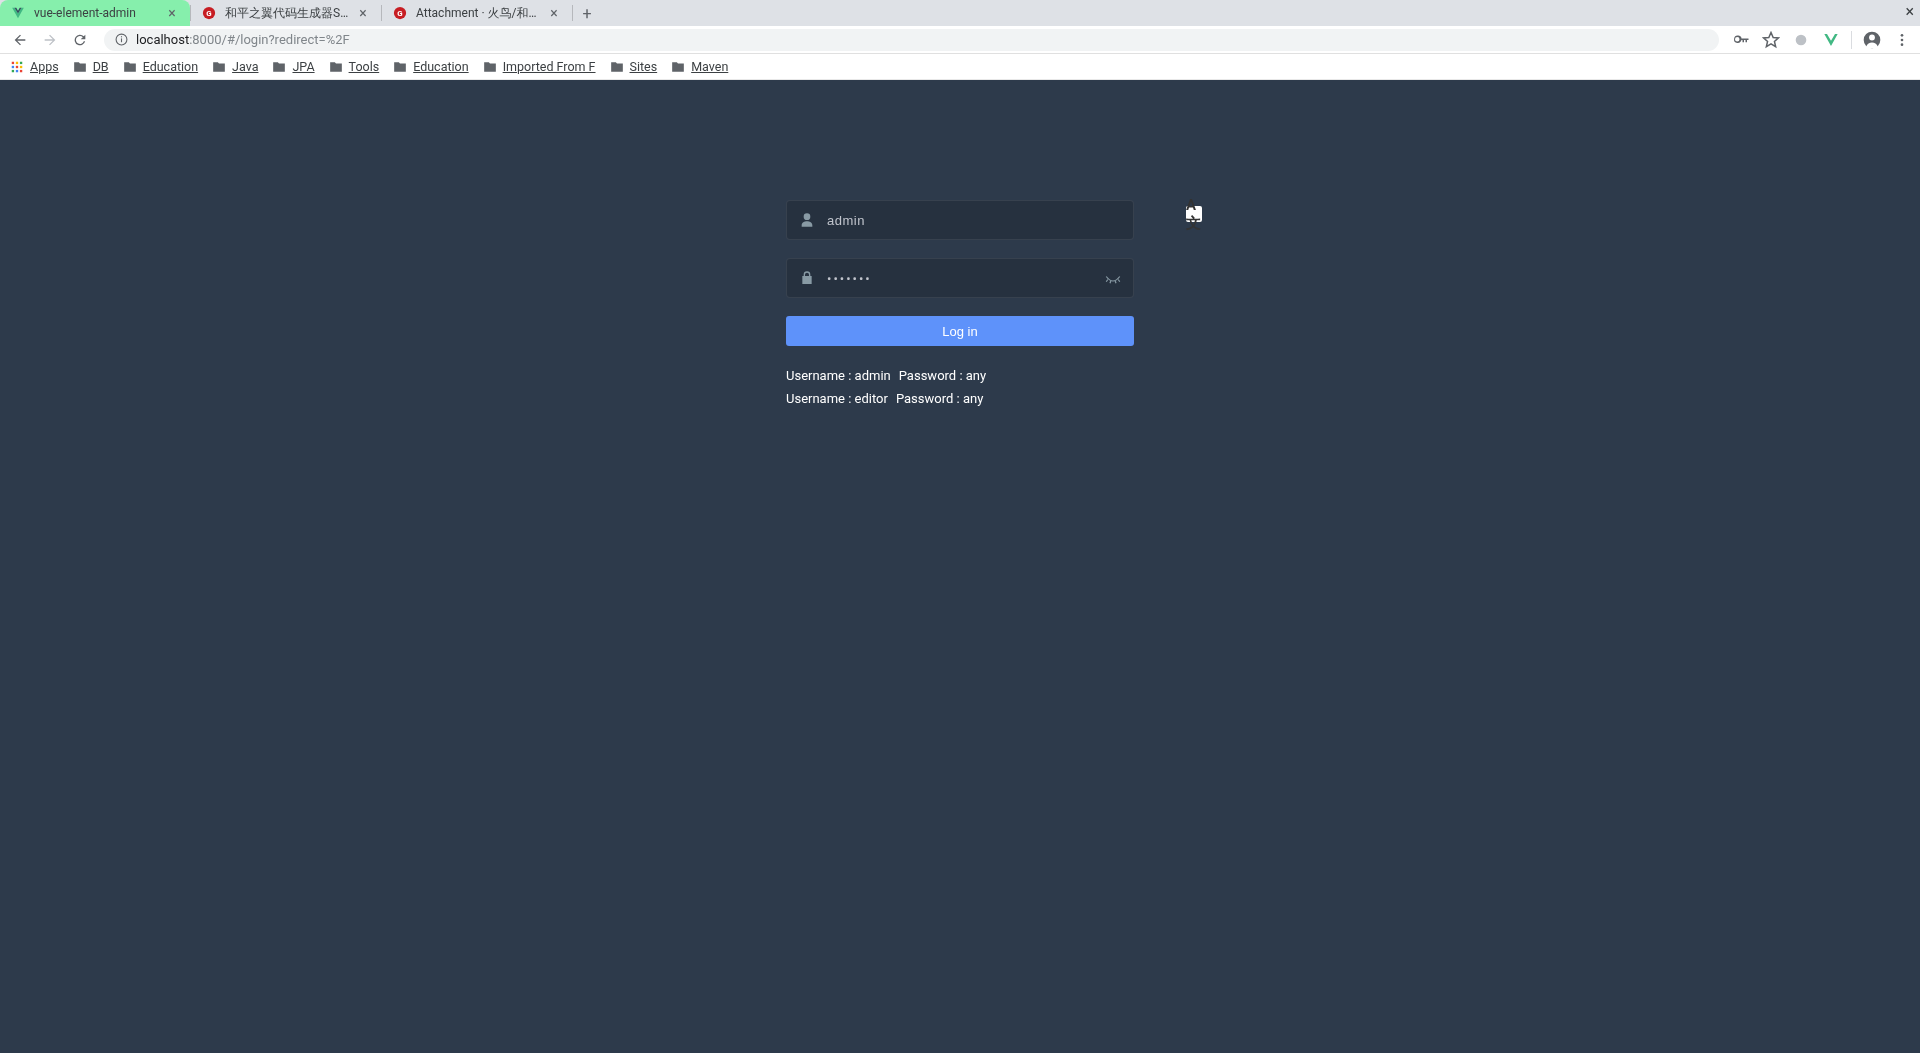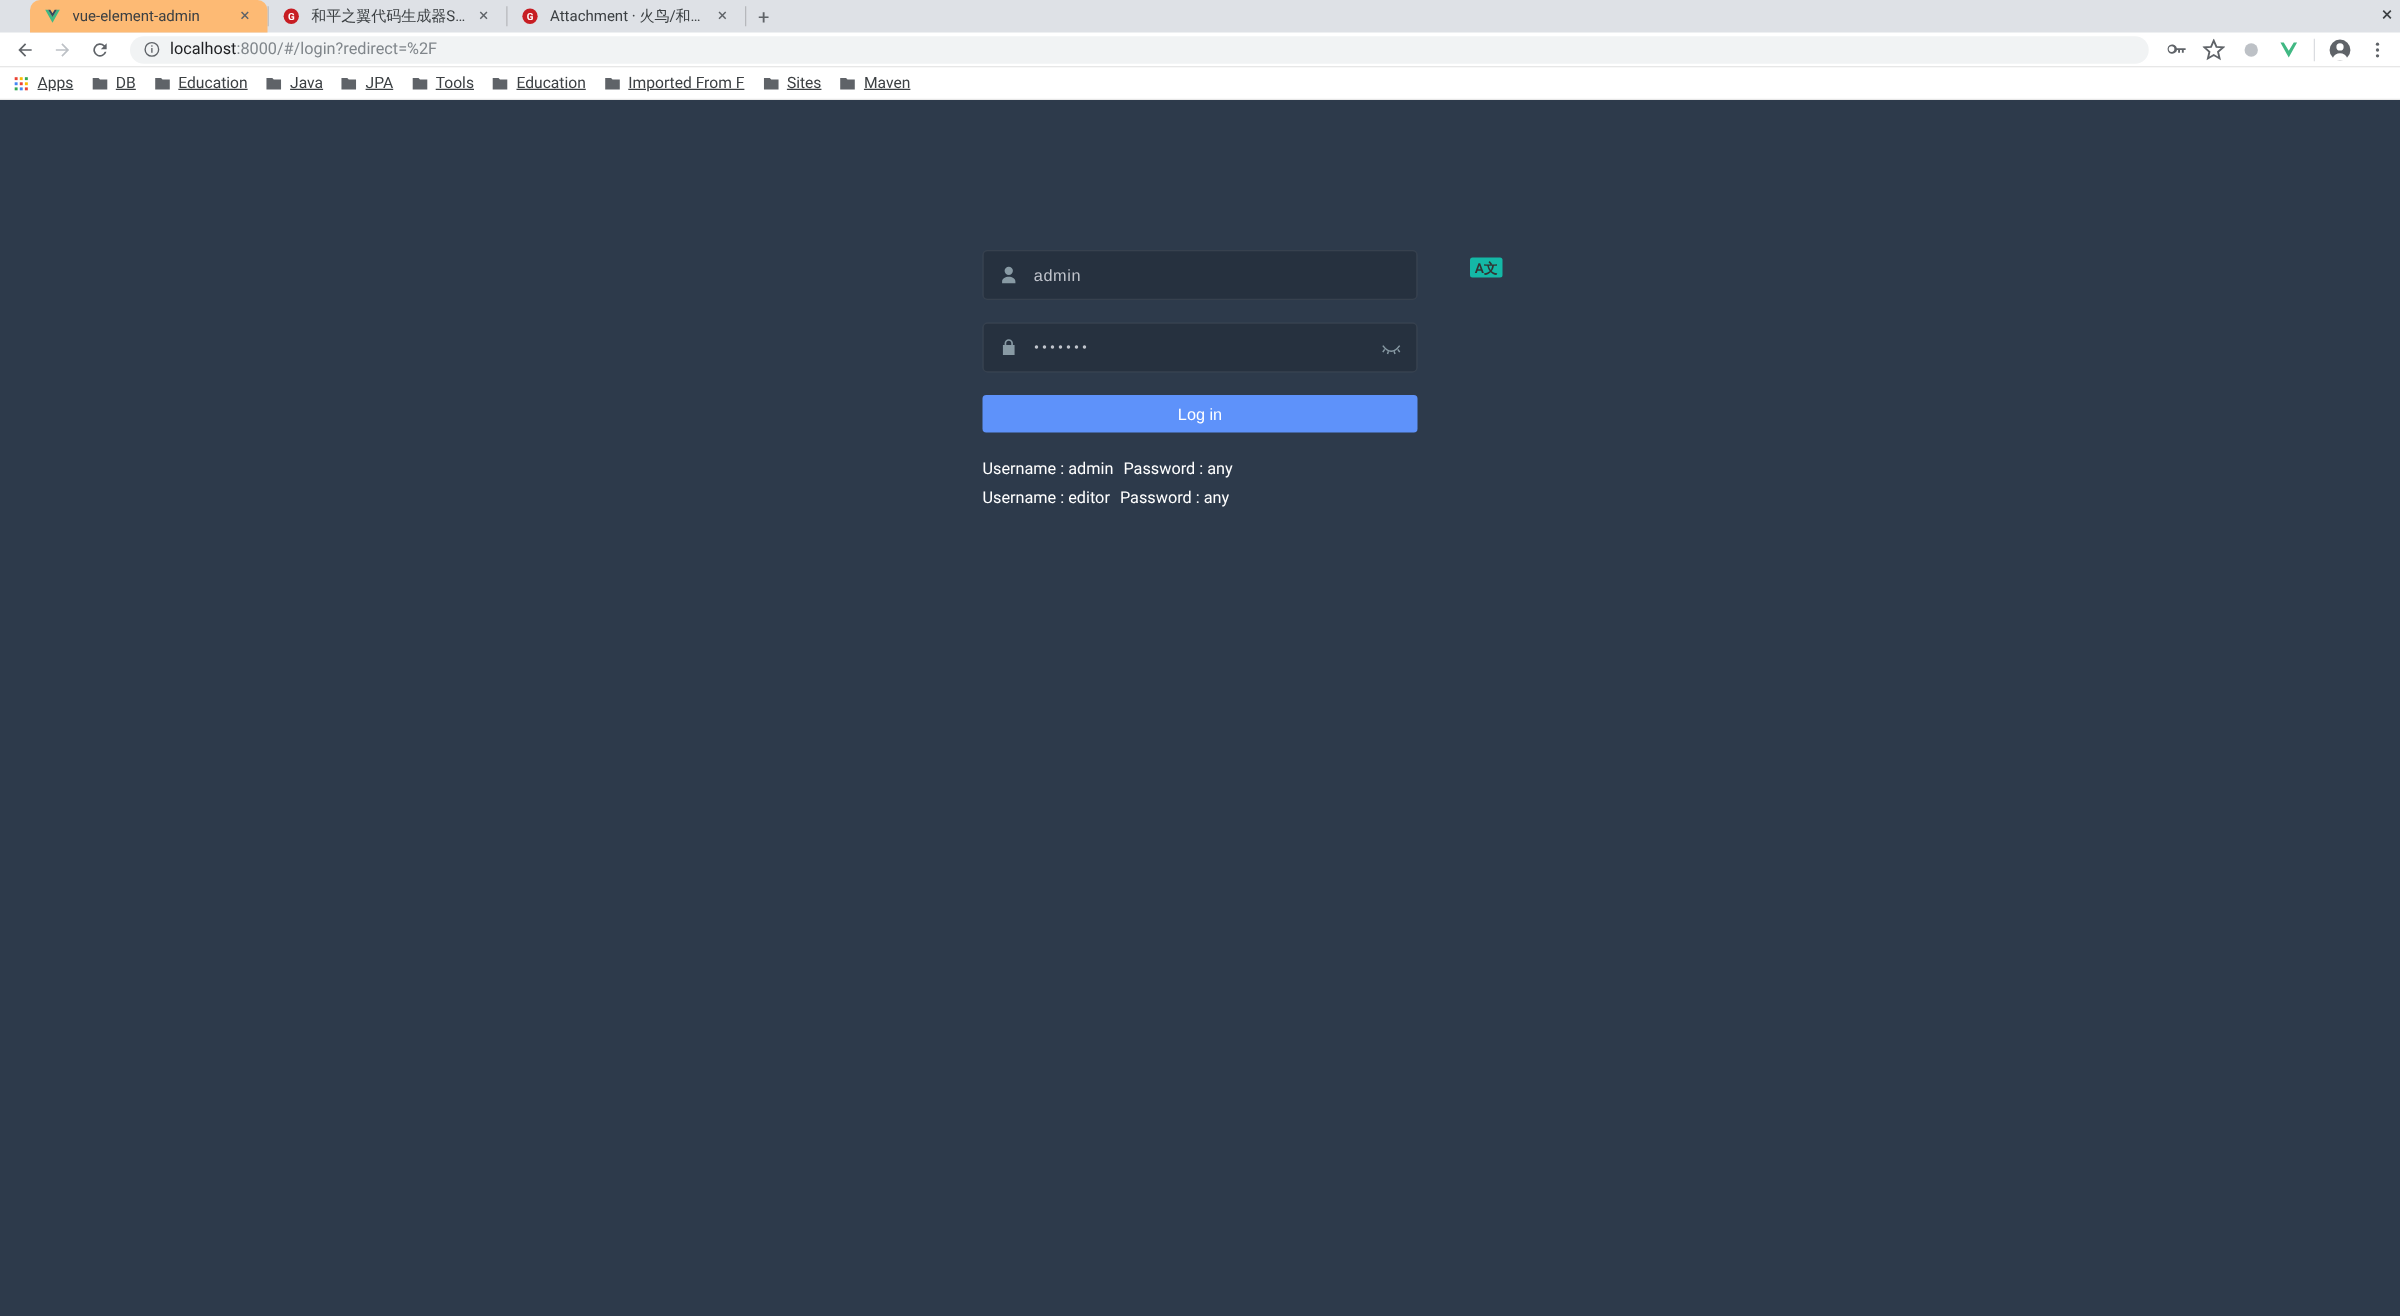--- a/index.html
+++ b/index.html
@@ -1,21 +1,21 @@
 <!DOCTYPE html>
 <html><head>
   <meta charset="utf-8">
   <style>
     * { box-sizing: border-box; margin: 0; padding: 0; }
     body { font-family: -apple-system, BlinkMacSystemFont, "Segoe UI", Roboto, "Helvetica Neue", Arial, sans-serif; background: #fff; width: 1920px; height: 1053px; overflow: hidden; }
 
     
     .tab-strip { height: 26px; background: #dee1e6; display: flex; align-items: flex-end; position: relative; }
     .tab { height: 26px; display: flex; align-items: center; padding: 0 10px 0 10px; font-size: 12px; color: #3c4043; position: relative; min-width: 190px; max-width: 190px; }
-    .tab.active { background: #fdba74; border-top-left-radius: 8px; border-top-right-radius: 8px; margin-left: 24px; }
+    .tab.active { background: #86efac; border-top-left-radius: 8px; border-top-right-radius: 8px; }
     .tab-favicon { width: 16px; height: 16px; margin-right: 8px; display: flex; align-items: center; justify-content: center; flex: 0 0 auto; }
     .tab-title { flex: 1; white-space: nowrap; overflow: hidden; text-overflow: ellipsis; }
     .tab-close { width: 16px; height: 16px; display: flex; align-items: center; justify-content: center; color: #5f6368; font-size: 14px; cursor: pointer; flex: 0 0 auto; margin-left: 4px; }
     .tab-sep { width: 1px; height: 16px; background: #b6b8bc; align-self: center; }
     .new-tab { width: 28px; height: 26px; display: flex; align-items: center; justify-content: center; cursor: pointer; color: #5f6368; font-size: 16px; }
     .win-close { position: absolute; right: 6px; top: 2px; font-size: 16px; color: #3c4043; cursor: pointer; }
 
     .toolbar { height: 28px; background: #fff; display: flex; align-items: center; padding: 12px 8px; gap: 6px; border-bottom: 1px solid #e0e0e0; }
     .nav-btn { width: 24px; height: 24px; display: flex; align-items: center; justify-content: center; color: #5f6368; cursor: pointer; border-radius: 50%; }
     .nav-btn.disabled { color: #bdc1c6; cursor: default; }
@@ -29,21 +29,21 @@
 
     .bookmarks-bar { height: 26px; background: #fff; display: flex; align-items: center; padding: 0 10px; gap: 14px; font-size: 12.5px; color: #3c4043; border-bottom: 1px solid #e8e8e8; text-decoration: underline; }
     .bk-item { display: flex; align-items: center; gap: 6px; cursor: pointer; white-space: nowrap; }
     .bk-folder-icon { width: 14px; height: 14px; color: #5f6368; display: flex; align-items: center; justify-content: center; }
     .apps-icon { width: 14px; height: 14px; }
 
     
     .page { position: absolute; top: 80px; left: 0; right: 0; bottom: 0; background: #2d3a4b; }
     .login-container { width: 348px; margin: 0 auto; padding-top: 120px; position: relative; }
     .login-title { color: #eee; font-size: 24px; font-weight: 700; text-align: center; margin-bottom: 34px; }
-    .lang-badge { position: absolute; right: -68px; top: 126px; width: 26px; height: 16px; background: #14b8a6; border-radius: 2px; display: flex; align-items: center; justify-content: center; font-size: 11px; color: #333; font-weight: 600; }
+    .lang-badge { position: absolute; right: -68px; top: 126px; width: 16px; height: 16px; background: #ffffff; border-radius: 2px; display: flex; align-items: center; justify-content: center; font-size: 15px; color: #333; font-weight: 600; }
 
     .field { background: rgba(0,0,0,0.15); border: 1px solid rgba(255,255,255,0.08); border-radius: 4px; height: 40px; display: flex; align-items: center; margin-bottom: 18px; position: relative; }
     .field-icon { width: 40px; display: flex; align-items: center; justify-content: center; color: #889aa4; }
     .field input { flex: 1; background: transparent; border: none; outline: none; color: #c0c4cc; font-size: 13px; padding-right: 36px; letter-spacing: 0.5px; }
     .field input::placeholder { color: #889aa4; }
     .pwd-dots { color: #c0c4cc; letter-spacing: 2px; font-size: 13px; flex: 1; }
     .eye-toggle { position: absolute; right: 10px; width: 20px; height: 20px; display: flex; align-items: center; justify-content: center; color: #889aa4; cursor: pointer; }
 
     .login-btn { width: 100%; height: 30px; background: #5e92fa; border: none; border-radius: 3px; color: #fff; font-size: 13px; cursor: pointer; margin-top: 0px; margin-bottom: 22px; }
 

